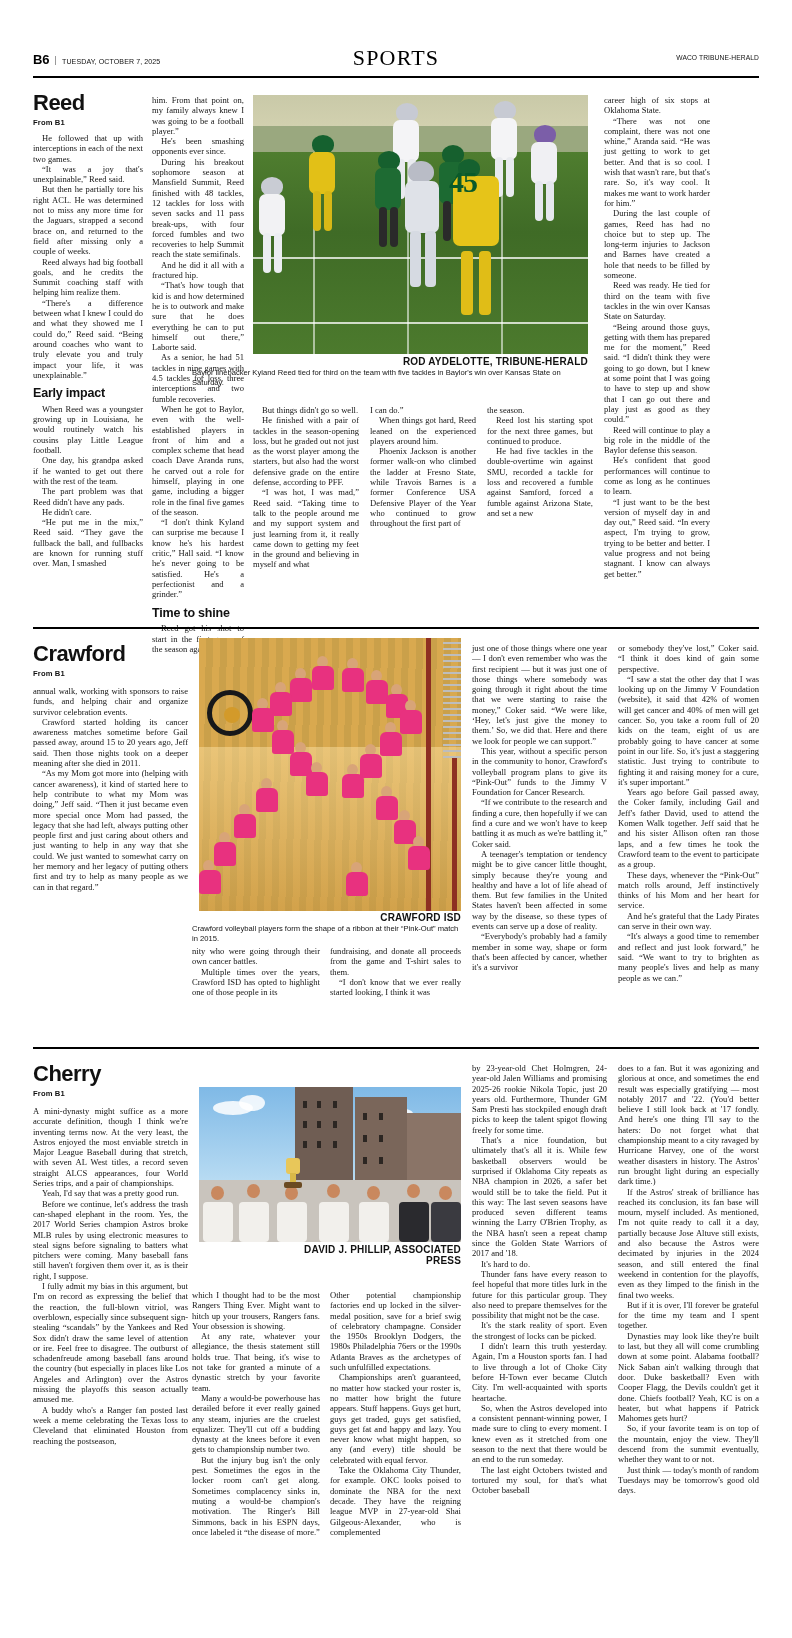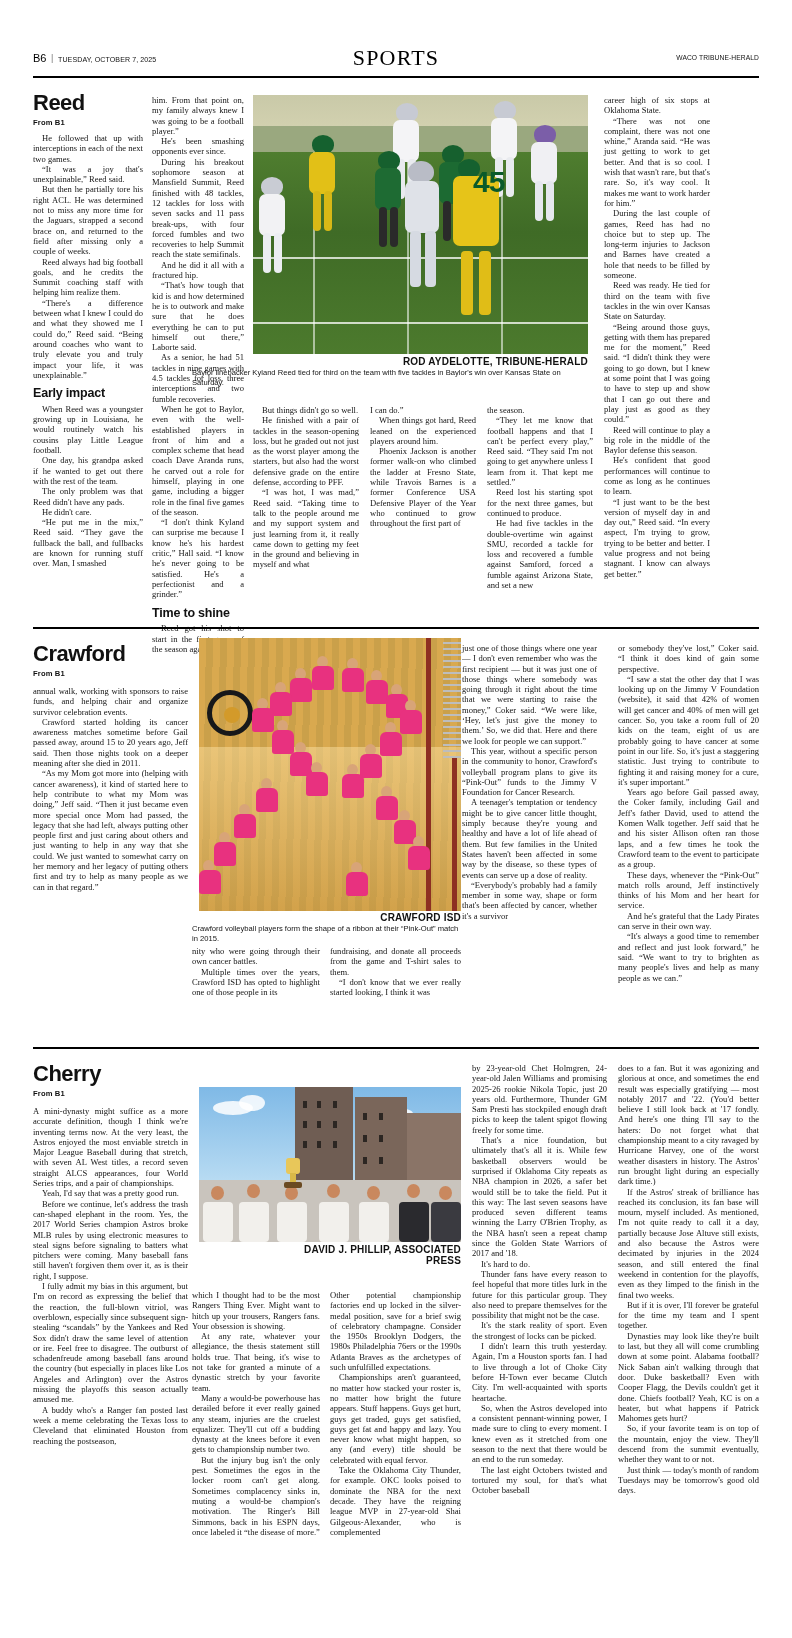--- a/index.html
+++ b/index.html
@@ -6,21 +6,21 @@
   body{
     width:792px; height:1638px; position:relative; overflow:hidden;
     font-family:"Liberation Serif", serif; color:#111;
     -webkit-font-smoothing:antialiased;
   }
   .page{position:absolute; left:0; top:0; width:792px; height:1638px; background:#fff;}
 
   
   .masthead{position:absolute; left:33px; top:47px; width:726px; height:26px;}
   .mh-left{position:absolute; left:0; top:5px; display:flex; align-items:baseline; gap:5px;}
-  .folio{font-family:"Liberation Sans", sans-serif; font-weight:normal; font-size:11px; letter-spacing:-0.2px; color:#000;}
+  .folio{font-family:"Liberation Sans", sans-serif; font-weight:bold; font-size:13px; letter-spacing:-0.2px; color:#000;}
   .folio-sep{font-family:"Liberation Sans", sans-serif; font-size:9px; color:#777; position:relative; top:-1px;}
   .folio-date{font-family:"Liberation Sans", sans-serif; font-size:7.6px; letter-spacing:0.1px; color:#111; font-weight:normal; transform:scaleX(0.93); transform-origin:left;}
   .mh-title{position:absolute; left:0; right:0; top:-2px; text-align:center;
     font-family:"Liberation Serif", serif; font-size:22px; letter-spacing:1.2px; color:#000;}
   .mh-right{position:absolute; right:0; top:6px; font-family:"Liberation Sans", sans-serif;
     font-size:7.2px; letter-spacing:0.1px; color:#111; transform:scaleX(0.93); transform-origin:right;}
   .mh-rule{position:absolute; left:33px; top:76px; width:726px; height:2.2px; background:#000;}
 
   
   .sec-rule{position:absolute; left:33px; width:726px; height:2.2px; background:#000;}
@@ -171,21 +171,21 @@
       <div class="body" style="background:#1c6a32; left:0; top:17px;"></div>
       <div class="leg" style="background:#2a2a2a; left:4px; top:56px;"></div>
       <div class="leg" style="background:#2a2a2a; left:15px; top:56px;"></div>
     </div>
     <div class="pl" style="left:202px; top:64px;">
       <div class="helm" style="background:#15612f; left:3px; top:0;"></div>
       <div class="body" style="background:#e6c419; left:-2px; top:17px; width:46px; height:70px;"></div>
       <div class="leg" style="background:#e0bd17; left:6px; top:92px; height:64px; width:12px;"></div>
       <div class="leg" style="background:#e0bd17; left:24px; top:92px; height:64px; width:12px;"></div>
     </div>
-    <div class="num" style="left:220px; top:70px;">45</div>
+    <div class="num" style="left:196px; top:70px;font-family:Liberation Serif, serif;">45</div>
 
     <div class="pl" style="left:152px; top:66px;">
       <div class="helm" style="background:#b9bcc6; left:3px; top:0; width:26px; height:22px;"></div>
       <div class="body" style="background:#dfe2e8; left:0; top:20px; width:34px; height:52px;"></div>
       <div class="leg" style="background:#d6dae2; left:5px; top:70px; height:56px; width:11px;"></div>
       <div class="leg" style="background:#d6dae2; left:20px; top:70px; height:56px; width:11px;"></div>
     </div>
   </div>
   <div class="credit" style="left:388px; top:356px; width:200px;">
     <span>ROD AYDELOTTE</span><span>, </span><span class="cred-src">TRIBUNE-HERALD</span>
@@ -194,21 +194,21 @@
 
   <div class="col" style="left:33px; top:133px; width:110px;">
     <p>He followed that up with interceptions in each of the next two games.</p>
       <p>“It was a joy that's unexplainable,” Reed said.</p>
       <p>But then he partially tore his right ACL. He was determined not to miss any more time for the Jaguars, strapped a second brace on, and returned to the field after missing only a couple of weeks.</p>
     <p>Reed always had big football goals, and he credits the Summit coaching staff with helping him realize them.</p>
       <p>“There's a difference between what I knew I could do and what they showed me I could do,” Reed said. “Being around coaches who want to truly elevate you and truly impact your life, it was unexplainable.”</p>
     <div class="subhd">Early impact</div>
     <p>When Reed was a youngster growing up in Louisiana, he would routinely watch his cousins play Little League football.</p>
       <p>One day, his grandpa asked if he wanted to get out there with the rest of the team.</p>
-      <p>The only problem was that Reed didn't have any pads.</p>
+      <p>The part problem was that Reed didn't have any pads.</p>
     <p>He didn't care.</p>
       <p>“He put me in the mix,” Reed said. “They gave the fullback the ball, and fullbacks are known for running stuff over. Man, I smashed</p>
   </div>
 
   <div class="col" style="left:152px; top:95px; width:92px;">
     <p class="noind">him. From that point on, my family always knew I was going to be a football player.”</p>
       <p>He's been smashing opponents ever since.</p>
       <p>During his breakout sophomore season at Mansfield Summit, Reed finished with 48 tackles, 12 tackles for loss with seven sacks and 11 pass break-ups, with four forced fumbles and two recoveries to help Summit reach the state semifinals.</p>
     <p>And he did it all with a fractured hip.</p>
       <p>“That's how tough that kid is and how determined he is to outwork and make sure that he does everything he can to put himself out there,” Laborte said.</p>
@@ -224,21 +224,20 @@
       <p>He finished with a pair of tackles in the season-opening loss, but he graded out not just as the worst player among the starters, but also had the worst defensive grade on the entire defense, according to PFF.</p>
       <p>“I was hot, I was mad,” Reed said. “Taking time to talk to the people around me and my support system and just learning from it, it really came down to getting my feet in the ground and believing in myself and what</p>
   </div>
   <div class="col" style="left:370px; top:405px; width:106px;">
     <p class="noind">I can do.”</p>
       <p>When things got hard, Reed leaned on the experienced players around him.</p>
     <p>Phoenix Jackson is another former walk-on who climbed the ladder at Fresno State, while Travois Barnes is a former Conference USA Defensive Player of the Year who continued to grow throughout the first part of</p>
   </div>
   <div class="col" style="left:487px; top:405px; width:106px;">
     <p class="noind">the season.</p>
-      <p>“They let me know that football happens and that I can't be perfect every play,” Reed said. “They said I'm not going to get anywhere unless I learn from it. That kept me settled.”</p>
       <p>Reed lost his starting spot for the next three games, but continued to produce.</p>
     <p>He had five tackles in the double-overtime win against SMU, recorded a tackle for loss and recovered a fumble against Samford, forced a fumble against Arizona State, and set a new</p>
   </div>
   <div class="col" style="left:604px; top:95px; width:106px;">
     <p class="noind">career high of six stops at Oklahoma State.</p>
       <p>“There was not one complaint, there was not one whine,” Aranda said. “He was just getting to work to get better. And that is so cool. I wish that wasn't rare, but that's rare. So, it's way cool. It makes me want to work harder for him.”</p>
       <p>During the last couple of games, Reed has had no choice but to step up. The long-term injuries to Jackson and Barnes have created a hole that needs to be filled by someone.</p>
     <p>Reed was ready. He tied for third on the team with five tackles in the win over Kansas State on Saturday.</p>
       <p>“Being around those guys, getting with them has prepared me for the moment,” Reed said. “I didn't think they were going to go down, but I knew at some point that I was going to have to step up and show that I can go out there and play just as good as they could.”</p>
       <p>Reed will continue to play a big role in the middle of the Baylor defense this season.</p>
@@ -317,23 +316,24 @@
     <p>“As my Mom got more into (helping with cancer awareness), it kind of started here to help contribute to what my Mom was doing,” Jeff said. “Then it just became even more special once Mom had passed, the legacy that she had left, always putting other people first and just caring about others and just wanting to help in any way that she could. We just wanted to somewhat carry on her memory and her legacy of putting others first and try to help as many people as we can in that regard.”</p>
   </div>
   <div class="col" style="left:192px; top:946px; width:128px;">
     <p class="noind">nity who were going through their own cancer battles.</p>
       <p>Multiple times over the years, Crawford ISD has opted to highlight one of those people in its</p>
   </div>
   <div class="col" style="left:330px; top:946px; width:131px;">
     <p class="noind">fundraising, and donate all proceeds from the game and T-shirt sales to them.</p>
       <p>“I don't know that we ever really started looking, I think it was</p>
   </div>
-  <div class="col" style="left:462px; top:643px; width:135px;">
+  <div class="col" style="left:472px; top:643px; width:135px;">
     <p class="noind">just one of those things where one year — I don't even remember who was the first recipient — but it was just one of those things where somebody was going through it right about the time that we were starting to raise the money,” Coker said. “We were like, ‘Hey, let's just give the money to them.’ So, we did that. Here and there we look for people we can support.”</p>
       <p>This year, without a specific person in the community to honor, Crawford's volleyball program plans to give its “Pink-Out” funds to the Jimmy V Foundation for Cancer Research.</p>
+    <p>“If we contribute to the research and finding a cure, then hopefully if we can find a cure and we won't have to keep battling it as much as we're battling it,” Coker said.</p>
       <p>A teenager's temptation or tendency might be to give cancer little thought, simply because they're young and healthy and have a lot of life ahead of them. But few families in the United States haven't been affected in some way by the disease, so these types of events can serve up a dose of reality.</p>
       <p>“Everybody's probably had a family member in some way, shape or form that's been affected by cancer, whether it's a survivor</p>
   </div>
   <div class="col" style="left:618px; top:643px; width:141px;">
     <p class="noind">or somebody they've lost,” Coker said. “I think it does kind of gain some perspective.</p>
       <p>“I saw a stat the other day that I was looking up on the Jimmy V Foundation (website), it said that 42% of women will get cancer and 40% of men will get cancer. So, you take a room full of 20 kids on the team, eight of us are probably going to have cancer at some point in our life. So, it's just a staggering statistic. Just trying to contribute to fighting it and raising money for a cure, it's super important.”</p>
     <p>Years ago before Gail passed away, the Coker family, including Gail and Jeff's father David, used to attend the Komen Walk together. Jeff said that he and his sister Allison often ran those laps, and a few times he took the Crawford team to the event to participate as a group.</p>
       <p>These days, whenever the “Pink-Out” match rolls around, Jeff instinctively thinks of his Mom and her heart for service.</p>
     <p>And he's grateful that the Lady Pirates can serve in their own way.</p>
       <p>“It's always a good time to remember and reflect and just look forward,” he said. “We want to try to brighten as many people's lives and help as many people as we can.”</p>

